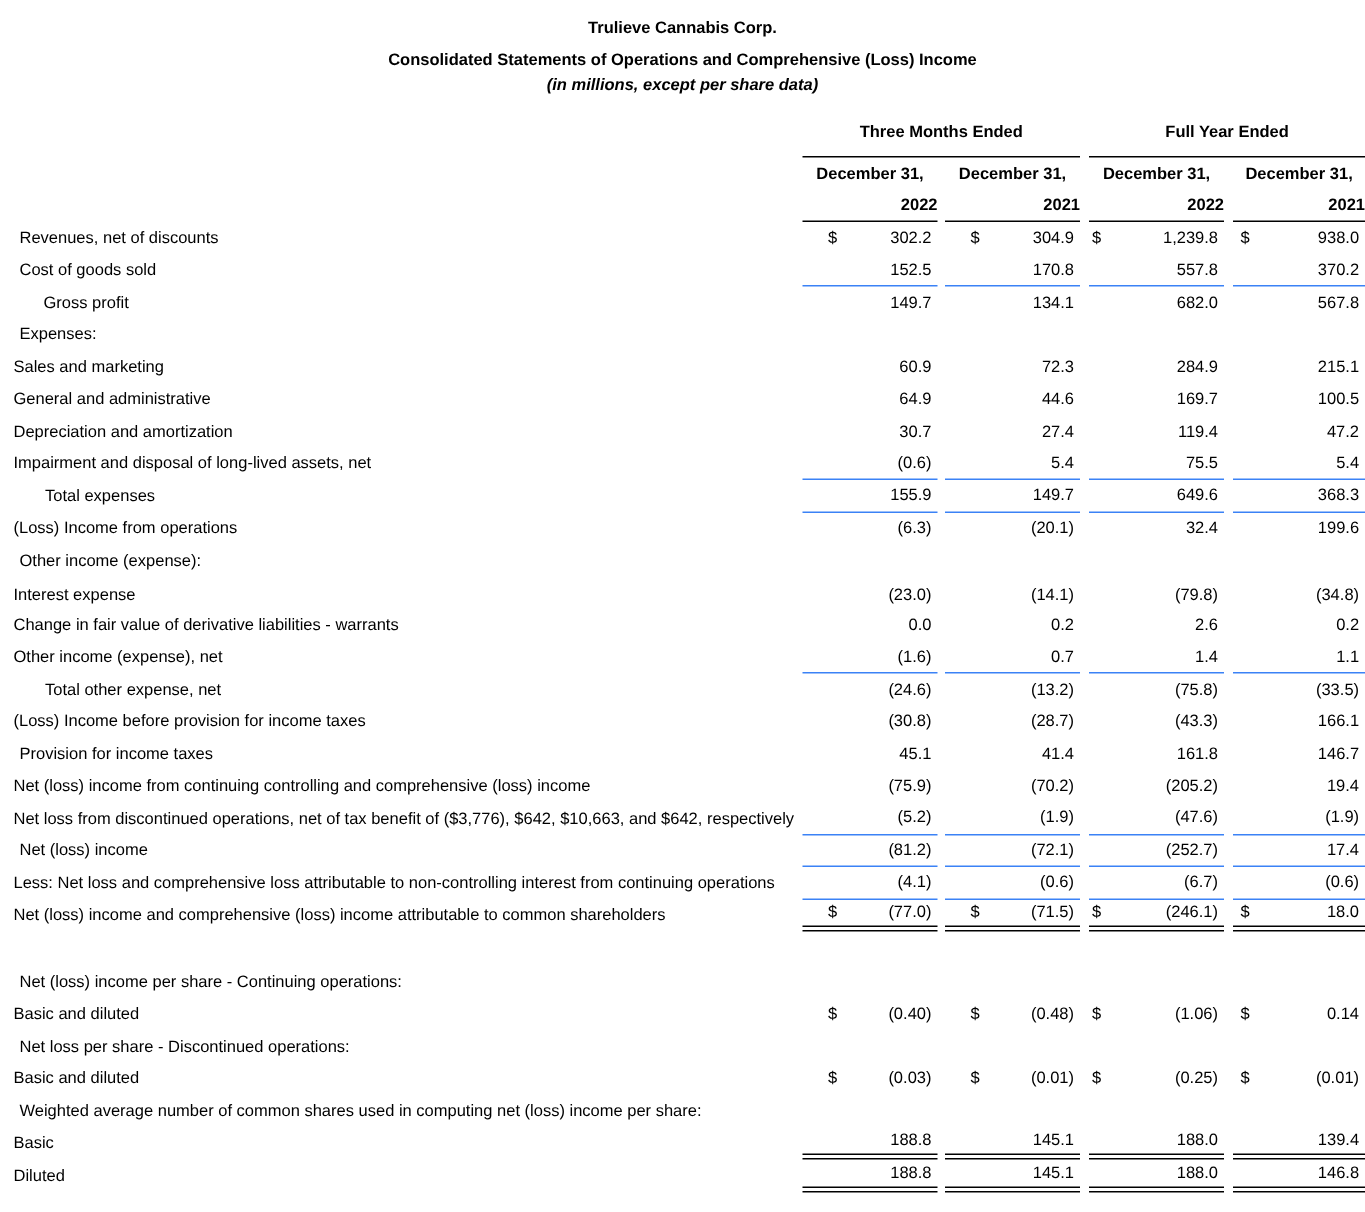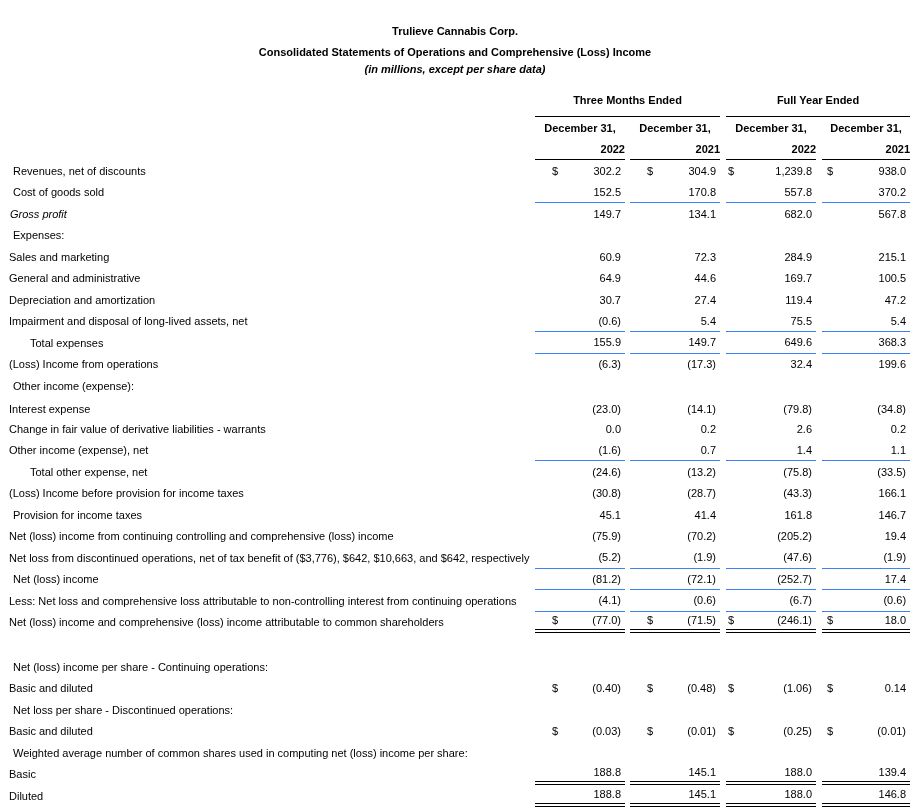--- a/index.html
+++ b/index.html
@@ -6,41 +6,41 @@
   html,body { background:#fff; }
   body {
     width:910px; height:808px; overflow:hidden;
     font-family:"Liberation Sans", sans-serif;
     font-size:11px; color:#000;
   }
   .page { width:910px; height:808px; }
 
   
   .titles { text-align:center; font-weight:bold; padding-top:5px; }
-  .t1 { line-height:17px; margin-top:18px; }
+  .t1 { line-height:17px; margin-top:6px; }
   .t2 { line-height:17px; margin-top:4px; }
   .t3 { line-height:17px; font-style:italic; }
 
   
   table { border-collapse:separate; border-spacing:0; table-layout:fixed; width:910px; margin-top:16px; }
   col.w-lbl{width:535px;} col.w-v1{width:90px;} col.w-g1{width:5px;}
   col.w-v2{width:90px;} col.w-g2{width:6px;} col.w-v3{width:90px;}
   col.w-g3{width:6px;} col.w-v4{width:88px;}
 
   th { font-weight:bold; text-align:center; }
   th.group { border-bottom:1px solid #000; height:18px; vertical-align:bottom; padding-bottom:10px; }
   th.col-h { height:21px; vertical-align:middle; }
   th.col-h.yr { height:22px; border-bottom:1px solid #000;text-align:right; }
 
   tbody tr { height:21.5px; }
   td { vertical-align:middle; }
   td.lbl { white-space:nowrap; overflow:visible; }
   .ind0 { padding-left:13px; }
   .ind1 { padding-left:9px; }
-  .ind2 { padding-left:10px;font-style:italic; }
+  .ind2 { padding-left:29px; }
   .ind3 { padding-left:30px; }
 
   td.val { text-align:right; padding-right:4px; position:relative; }
   td.val .cur { position:absolute; top:50%; transform:translateY(-50%); }
   td.val.c1 .cur, td.val.c2 .cur { left:17px; }
   td.val.c3 .cur { left:2px; }
   td.val.c4 .cur { left:5px; }
 
   td.val.u1 { border-bottom:1px solid #3b82f6; }
   td.val.u2 { border-bottom:4px double #000; }
@@ -185,21 +185,21 @@
           <td class="val c2 u1"><span class="cur"></span><span class="num">149.7</span></td>
           <td class="gap"></td>
           <td class="val c3 u1"><span class="cur"></span><span class="num">649.6</span></td>
           <td class="gap"></td>
           <td class="val c4 u1"><span class="cur"></span><span class="num">368.3</span></td>
         </tr>
         <tr>
           <td class="lbl ind1">(Loss) Income from operations</td>
           <td class="val c1"><span class="cur"></span><span class="num">(6.3)</span></td>
           <td class="gap"></td>
-          <td class="val c2"><span class="cur"></span><span class="num">(17.3)</span></td>
+          <td class="val c2"><span class="cur"></span><span class="num">(20.1)</span></td>
           <td class="gap"></td>
           <td class="val c3"><span class="cur"></span><span class="num">32.4</span></td>
           <td class="gap"></td>
           <td class="val c4"><span class="cur"></span><span class="num">199.6</span></td>
         </tr>
         <tr>
           <td class="lbl ind0">Other income (expense):</td>
           <td class="val c1"><span class="cur"></span><span class="num"></span></td>
           <td class="gap"></td>
           <td class="val c2"><span class="cur"></span><span class="num"></span></td>

